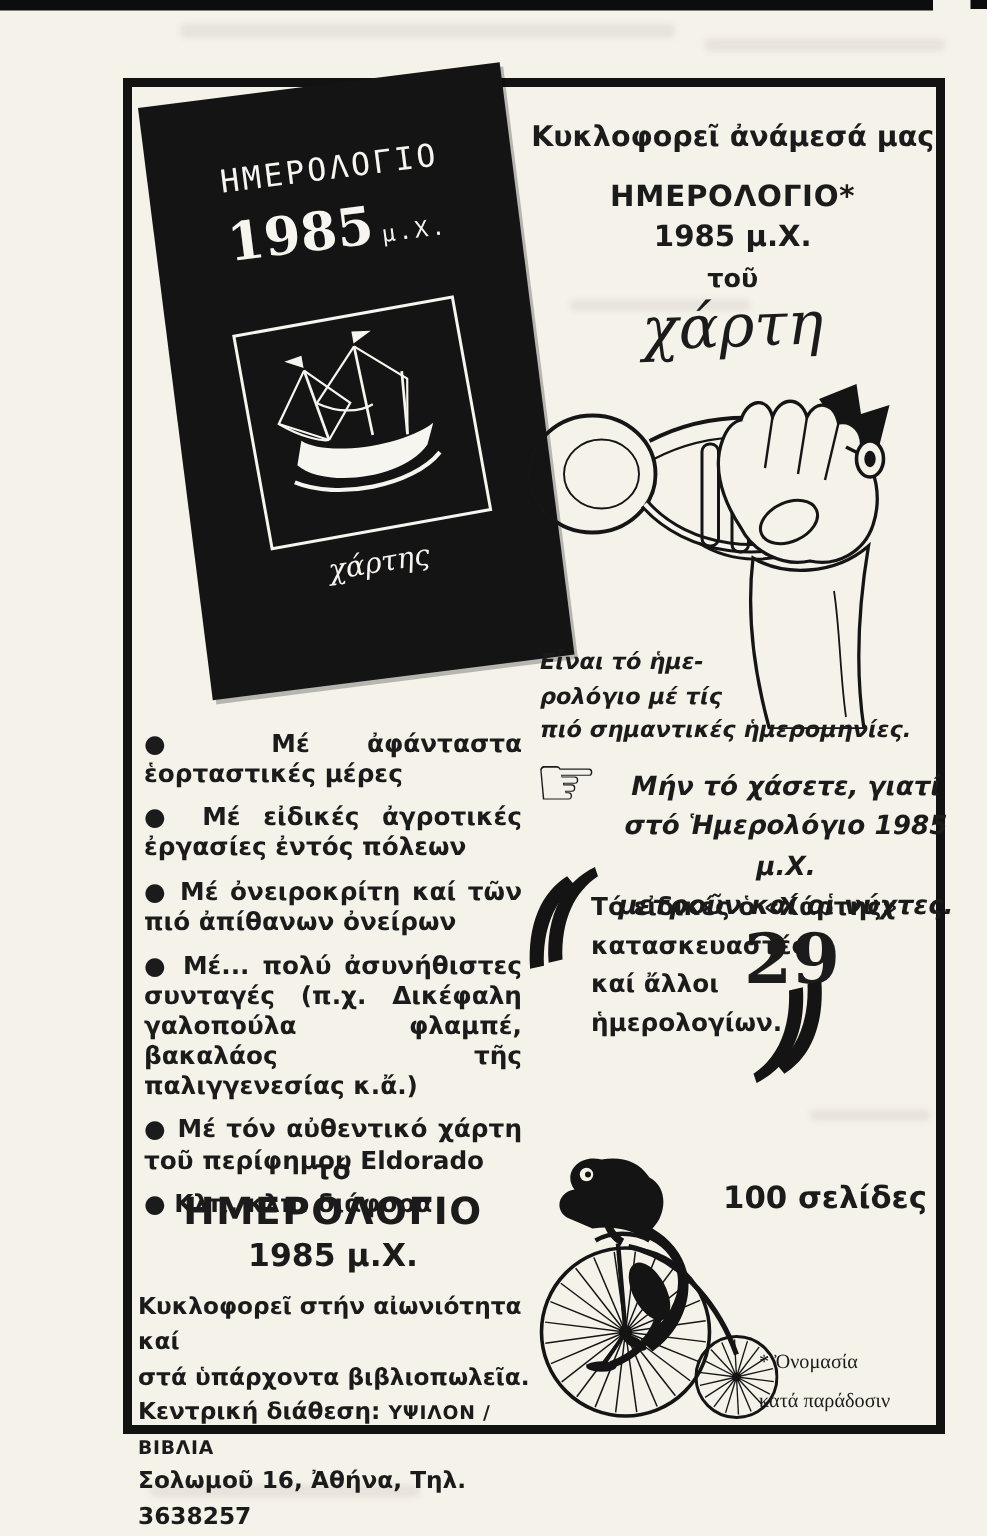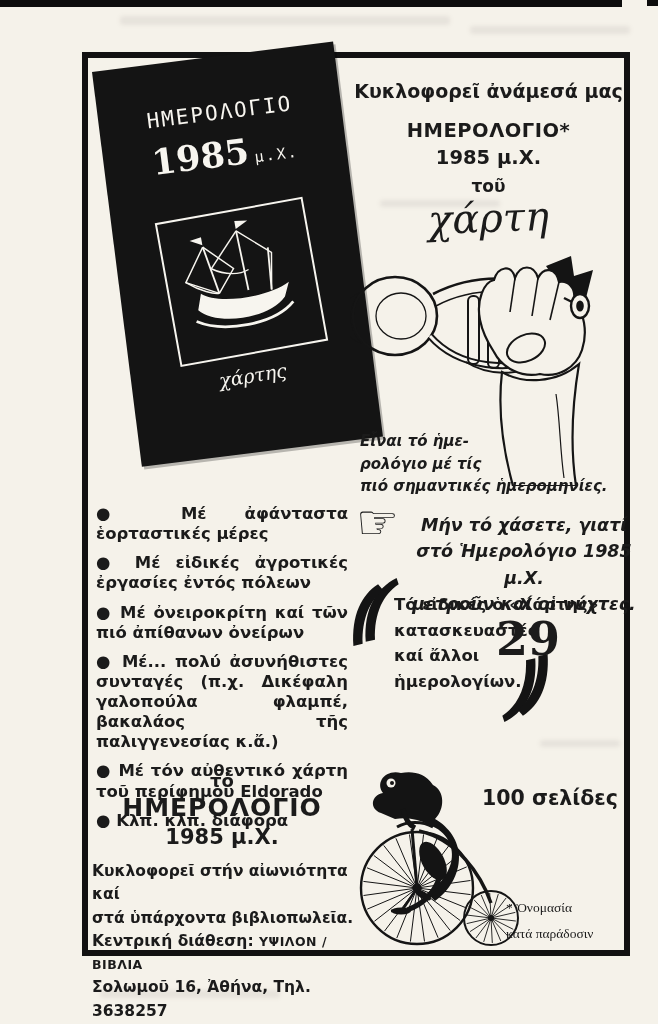--- a/index.html
+++ b/index.html
@@ -53,21 +53,21 @@
                font-weight:bold; font-size:16.5px; line-height:1.55; }
   .recommend .count { position:absolute; left:102px; top:24px;
                       font-family:"DejaVu Serif","Liberation Serif",serif;
                       font-weight:bold; font-size:46px; line-height:1; }
 
   .pages-badge { position:absolute; left:482px; top:786px; font-weight:bold; font-size:20.5px; }
   .footnote { position:absolute; left:506px; top:895px; width:110px;
               font-family:Liberation Serif, serif; font-size:13.5px; line-height:1.95; }
 
   
-  .features { position:absolute; left:96px; top:504px; width:252px; }
+  .features { position:absolute; left:96px; top:486px; width:252px; }
   .feat { font-weight:bold; font-size:16.5px; line-height:1.22; text-align:justify;
           margin-bottom:9px; }
   .product { position:absolute; left:96px; top:770px; width:252px; text-align:center; }
   .product-article { font-weight:bold; font-size:18px;text-align:center; }
   .product-title { font-weight:bold; font-size:25px; letter-spacing:1px; margin-top:2px; }
   .product-year { font-weight:bold; font-size:21px; margin-top:3px; }
   .availability { position:absolute; left:92px; top:860px; width:278px;
                   font-weight:bold; font-size:15.5px; line-height:1.5; }
   .availability .caps-small { font-size:12.5px; letter-spacing:.5px; }
 

